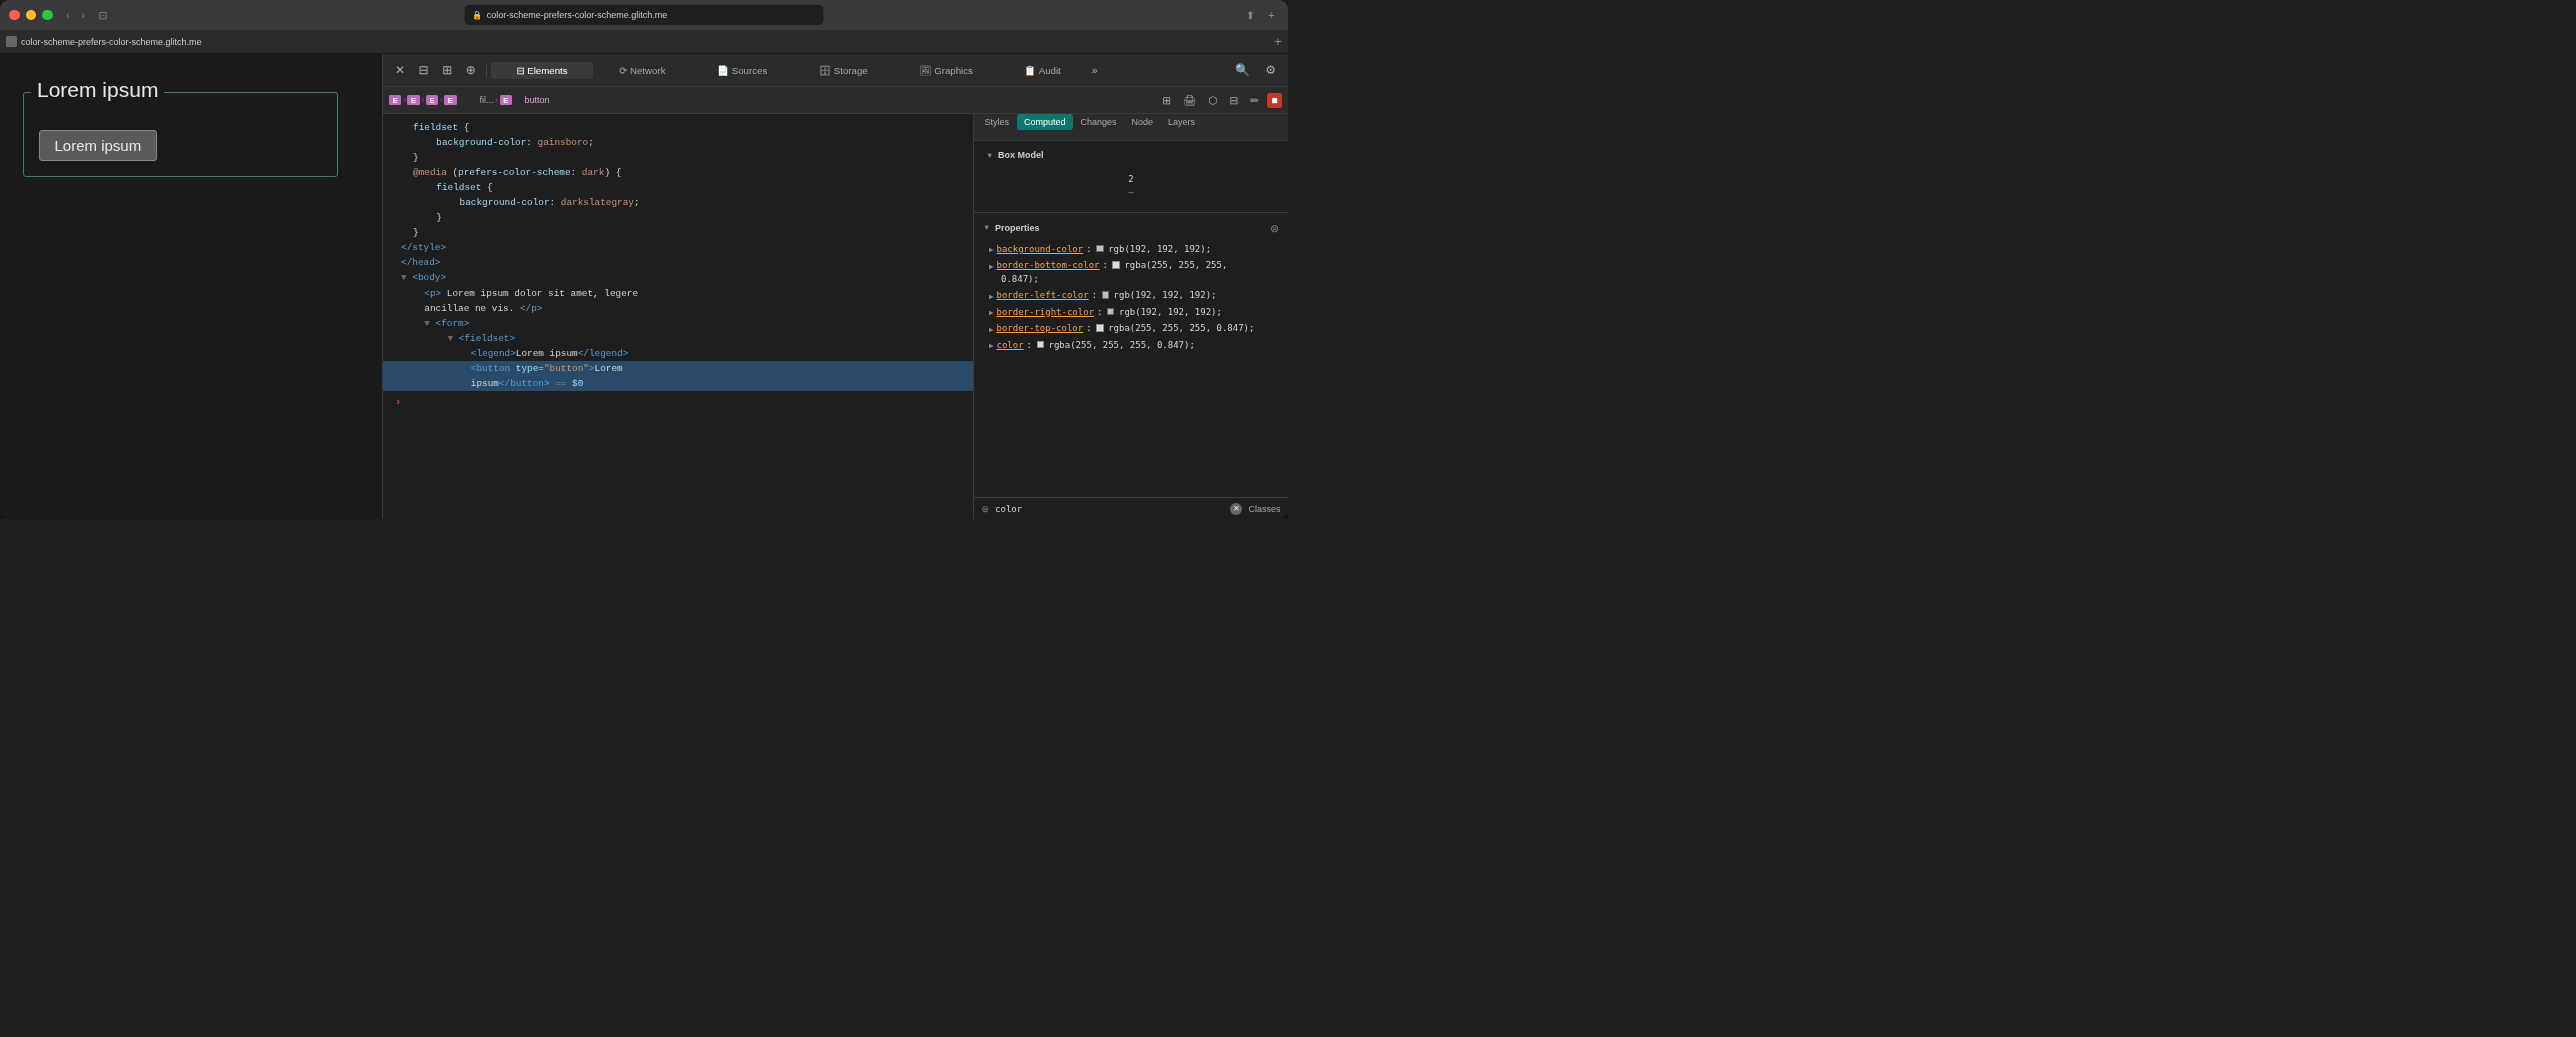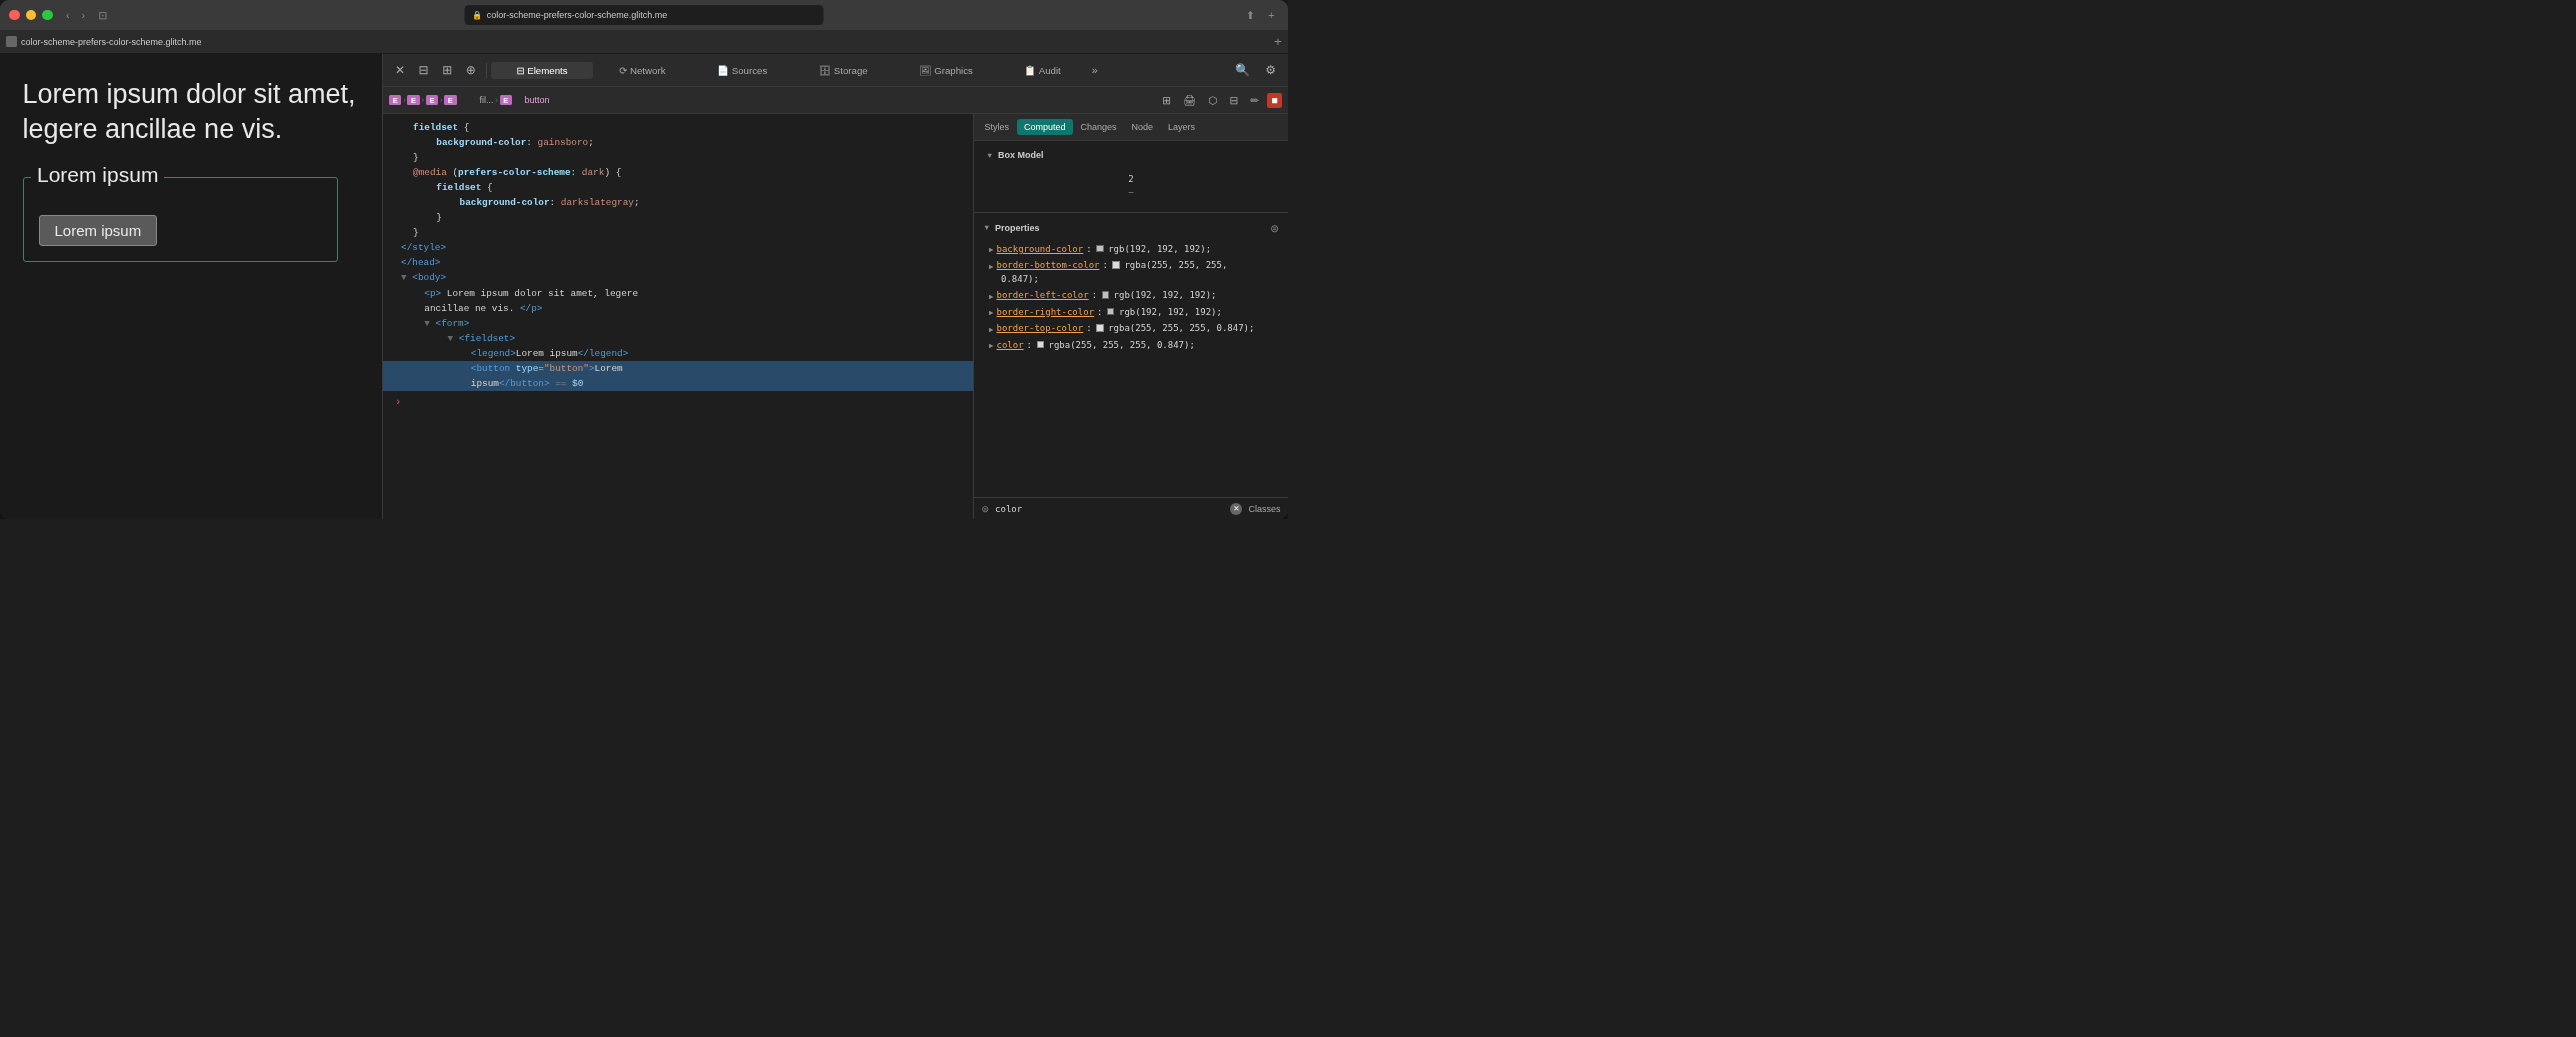--- a/index.html
+++ b/index.html
@@ -321,21 +321,21 @@
     .code-line {
       padding: 0 12px;
       white-space: pre;
     }
     .code-line.selected {
       background: #264f78;
     }
     .html-tag { color: #569cd6; }
     .html-attr { color: #9cdcfe; }
     .html-string { color: #ce9178; }
-    .css-prop { color: #9cdcfe; font-weight: bold; }
+    .css-prop { color: #9cdcfe; }
     .css-value { color: #ce9178; }
     .css-punct { color: #d4d4d4; }
     .tree-arrow { color: #666; cursor: pointer; }
     .indent-1 { padding-left: 18px; }
     .indent-2 { padding-left: 30px; }
     .indent-3 { padding-left: 42px; }
     .indent-4 { padding-left: 54px; }
     .dollar-sign { color: #9cdcfe; }
     .console-prompt {
       color: #e05c5c;
@@ -349,21 +349,21 @@
       background: #1e1e1e;
       border-left: 0.7px solid #3a3a3a;
       display: flex;
       flex-direction: column;
       flex-shrink: 0;
     }
 
     
     .right-tabs {
       display: flex;
-      align-items: center;
+      align-items: flex-start;
       background: #2b2b2b;
       border-bottom: 0.7px solid #3a3a3a;
       padding: 0 3px;
       height: 27px;
       flex-shrink: 0;
     }
     .right-tab {
       background: none;
       border: none;
       color: #aaa;
@@ -581,21 +581,20 @@
 
   <div class="tab-bar">
     <div class="tab-favicon"></div>
     <span class="tab-title">color-scheme-prefers-color-scheme.glitch.me</span>
     <div class="tab-bar-right">+</div>
   </div>
 
   <div class="main-layout">
 
     <div class="preview-pane">
-      <div class="preview-text-large">Lorem ipsum dolor sit amet,<br>legere ancillae ne vis.</div>
       <div style="margin-top: 7.5px;">
         <fieldset class="preview-fieldset">
           <legend class="preview-legend">Lorem ipsum</legend>
           <div style="height: 13.5px;"></div>
           <button class="preview-button">Lorem ipsum</button>
         </fieldset>
       </div>
     </div>
 
     <div class="devtools-pane">

